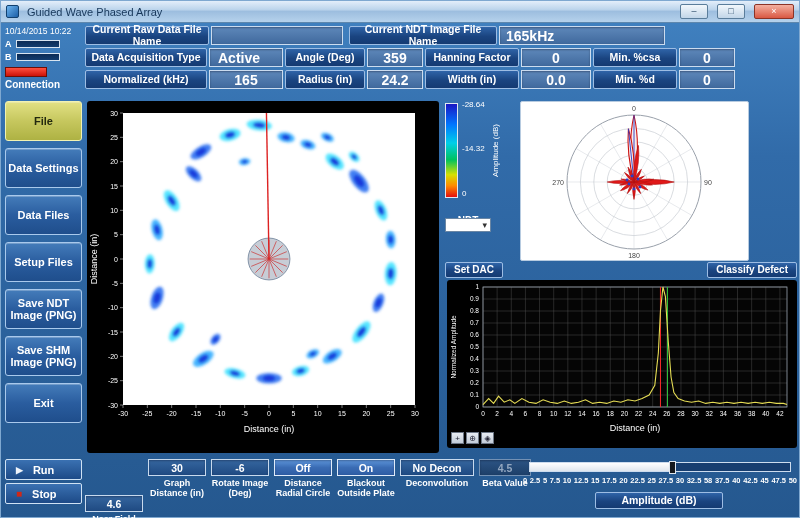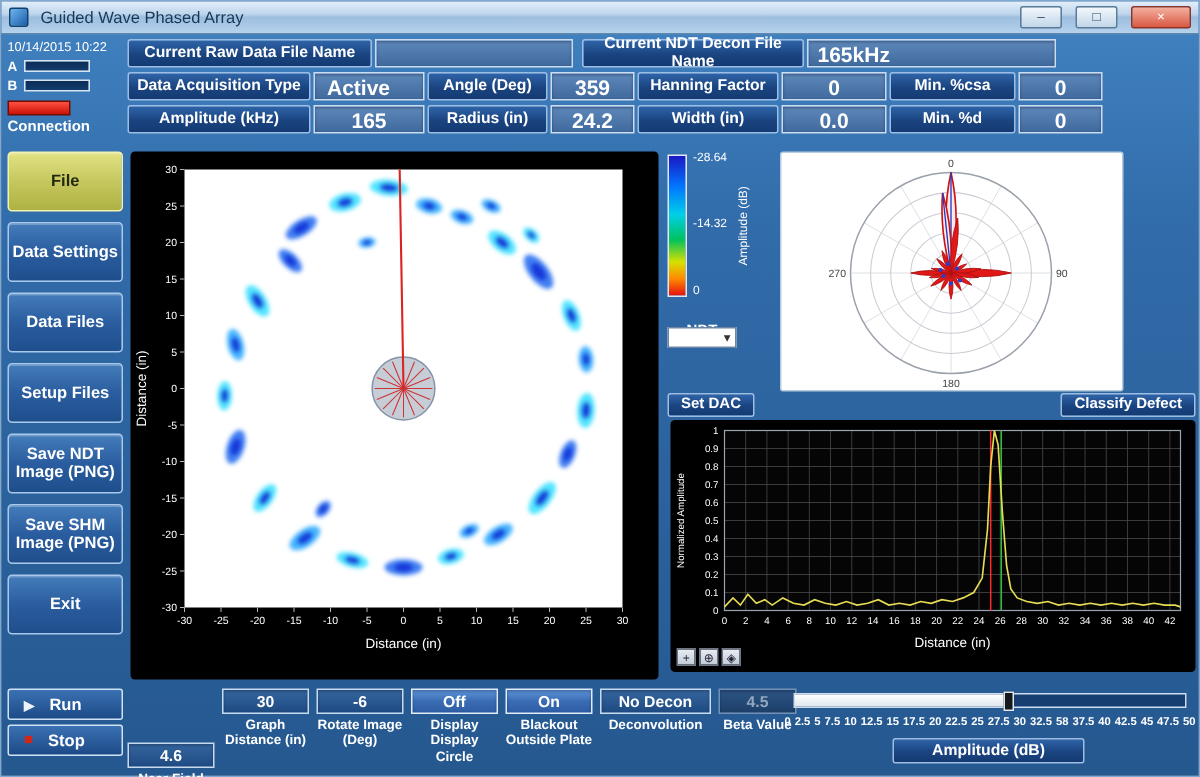--- a/index.html
+++ b/index.html
@@ -90,36 +90,36 @@
     </div>
     <div class="grow">
       <span class="glab">B</span>
       <span class="gauge"></span>
     </div>
     <div class="connbar"></div>
     <div class="connlab">Connection</div>
   </div>
 
   <div class="row1">
-    <div class="lblbtn" style="width:163px">Current Raw Data File Name</div>
+    <div class="lblbtn" style="width:124px">Current Raw Data File Name</div>
     <div class="fld" style="width:132px"></div>
-    <div class="lblbtn" style="width:148px;margin-left:4px">Current NDT Decon File Name</div>
+    <div class="lblbtn" style="width:148px;margin-left:4px">Current NDT Image File Name</div>
     <div class="fld" style="width:166px">165kHz</div>
   </div>
 
   <div class="hgrid" id="hdr-grid">
       <div class="lblbtn">Data Acquisition Type</div>
       <div class="fld left">Active</div>
       <div class="lblbtn">Angle (Deg)</div>
       <div class="fld">359</div>
       <div class="lblbtn">Hanning Factor</div>
       <div class="fld">0</div>
       <div class="lblbtn">Min. %csa</div>
       <div class="fld">0</div>
-      <div class="lblbtn">Amplitude (kHz)</div>
+      <div class="lblbtn">Normalized (kHz)</div>
       <div class="fld">165</div>
       <div class="lblbtn">Radius (in)</div>
       <div class="fld">24.2</div>
       <div class="lblbtn">Width (in)</div>
       <div class="fld">0.0</div>
       <div class="lblbtn">Min. %d</div>
       <div class="fld">0</div>
     </div>
 
   <div class="sidebar" id="sidebar">
@@ -450,21 +450,21 @@
         <div class="ctrl" style="width: 58px;">
           <div class="cval">30</div>
           <div class="clab">Graph Distance (in)</div>
         </div>
         <div class="ctrl" style="width: 58px;">
           <div class="cval">-6</div>
           <div class="clab">Rotate Image (Deg)</div>
         </div>
         <div class="ctrl" style="width: 58px;">
           <div class="cval toggle">Off</div>
-          <div class="clab">Display Display Circle</div>
+          <div class="clab">Distance Radial Circle</div>
         </div>
         <div class="ctrl" style="width: 58px;">
           <div class="cval toggle">On</div>
           <div class="clab">Blackout Outside Plate</div>
         </div>
         <div class="ctrl" style="width: 74px;">
           <div class="cval">No Decon</div>
           <div class="clab">Deconvolution</div>
         </div>
         <div class="ctrl" style="width: 52px;">

